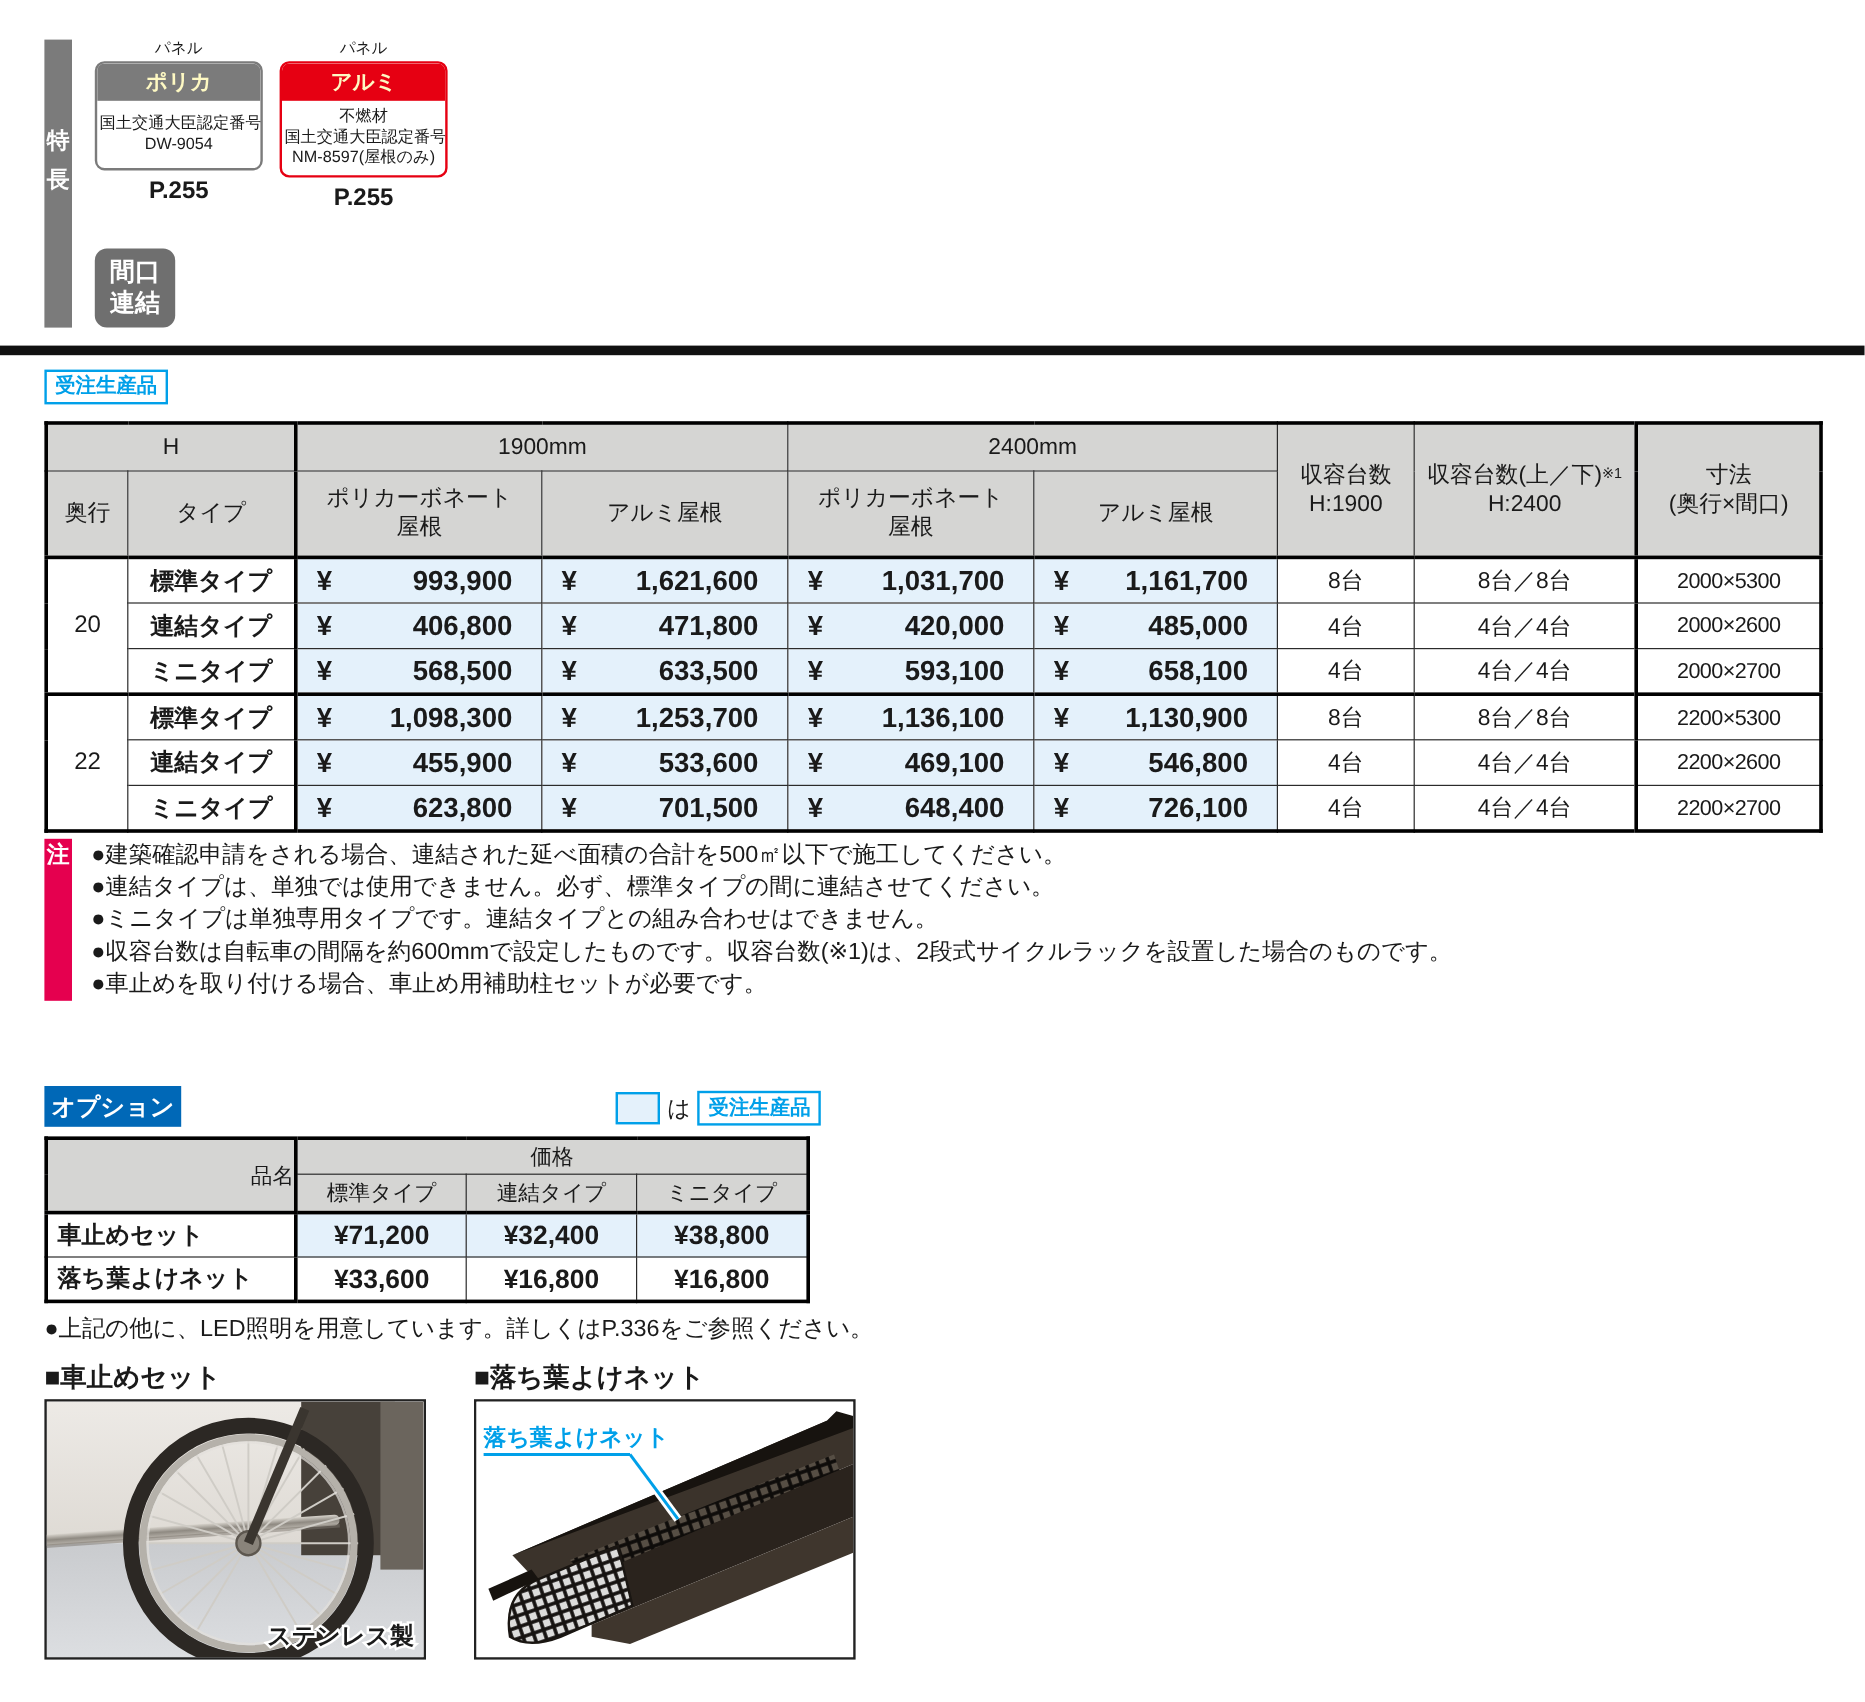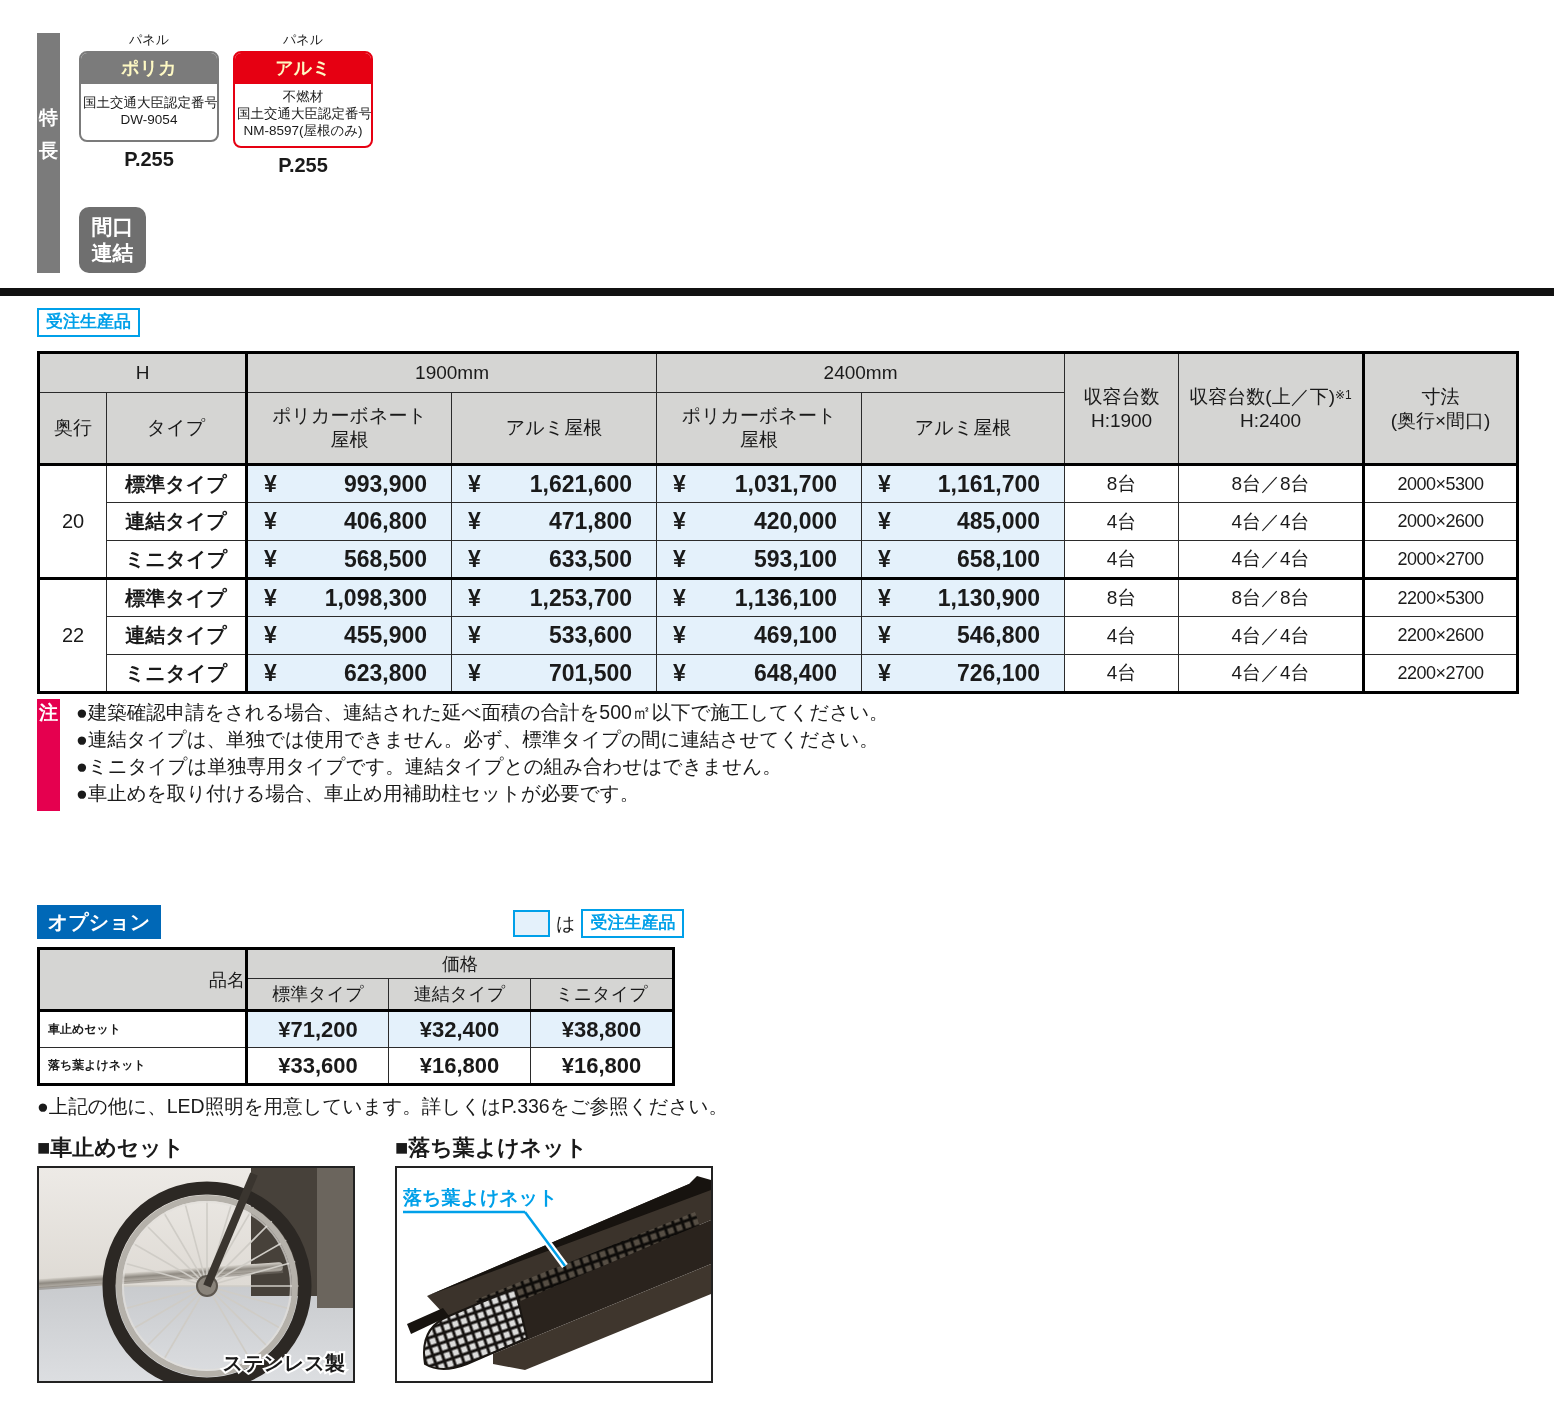--- a/index.html
+++ b/index.html
@@ -55,34 +55,34 @@
 
   
   .notes { position:absolute; left:37px; top:699px; display:flex; }
   .note-bar { width:23px; background:#e5004f; min-height:112px; display:flex; justify-content:center; padding-top:3px; }
   .note-bar span { color:#fff; font-size:19px; font-weight:bold; line-height:1.2; }
   .note-lines { padding-left:16px; }
   .note-lines div { font-size:19.5px; line-height:27px; white-space:nowrap; }
 
   
   .options { position:absolute; left:37px; top:905px; width:700px; }
-  .opt-badge { position:absolute; left:0; top:0; width:124px; height:34px; background:#0068b7; color:#fff;
+  .opt-badge { position:absolute; left:0; top:0; width:114px; height:34px; background:#0068b7; color:#fff;
     font-size:20px; font-weight:bold; display:flex; align-items:center; justify-content:center; }
   .opt-legend { position:absolute; left:476px; top:4px; display:flex; align-items:center; gap:6px; }
   .swatch { width:37px; height:27px; background:#e4f1fb; border:2px solid #00a0e9; }
   .legend-ha { font-size:19px; }
 
   .opt-table { position:absolute; left:0; top:42px; width:635px; border:3px solid #000; }
   .opt-table th, .opt-table td { border:1px solid #2b2b2b; text-align:center; vertical-align:middle; }
   .opt-table thead th { background:#d5d5d3; font-weight:normal; font-size:18px; }
   .opt-table thead tr.r1 th { height:30px; }
   .opt-table thead tr.r2 th { height:32px; border-bottom:3px solid #000; }
   .opt-table th.name-h { border-bottom:3px solid #000;text-align:right; }
   .opt-table tbody td { height:37px; font-size:19px; }
-  .opt-table tbody td.oname { font-weight:bold; text-align:left; padding-left:8px; font-size:12px; }
+  .opt-table tbody td.oname { font-weight:bold; text-align:left; padding-left:8px; font-size:20px; }
   .opt-table tbody td.oprice { font-weight:bold; font-size:22px; }
   .opt-table tbody tr.hl td.oprice { background:#e4f1fb; }
   .opt-note { position:absolute; left:0; top:188px; font-size:19.5px; white-space:nowrap; }
 
   
   .photos { position:absolute; left:0; top:1133px; width:1554px; }
   .photo-h { position:absolute; top:0; font-size:22px; font-weight:bold; }
   .ph-left { left:37px; } .ph-right { left:395px; }
   .photo-frame { position:absolute; top:33px; width:318px; height:217px; border:2px solid #222; background:#fff; }
   .pf-left { left:37px; } .pf-right { left:395px; }
@@ -366,20 +366,21 @@
   </table>
 
   <div class="notes">
     <div class="note-bar">
       <span>注</span>
     </div>
     <div class="note-lines">
       <div>●建築確認申請をされる場合、連結された延べ面積の合計を500㎡以下で施工してください。</div>
       <div>●連結タイプは、単独では使用できません。必ず、標準タイプの間に連結させてください。</div>
       <div>●ミニタイプは単独専用タイプです。連結タイプとの組み合わせはできません。</div>
+      <div>●収容台数は自転車の間隔を約600mmで設定したものです。収容台数(※1)は、2段式サイクルラックを設置した場合のものです。</div>
       <div>●車止めを取り付ける場合、車止め用補助柱セットが必要です。</div>
     </div>
   </div>
 
   <div class="options">
     <div class="opt-badge">オプション</div>
     <div class="opt-legend">
       <div class="swatch"></div>
       <span class="legend-ha">は</span>
       <div class="mto-badge">受注生産品</div>

